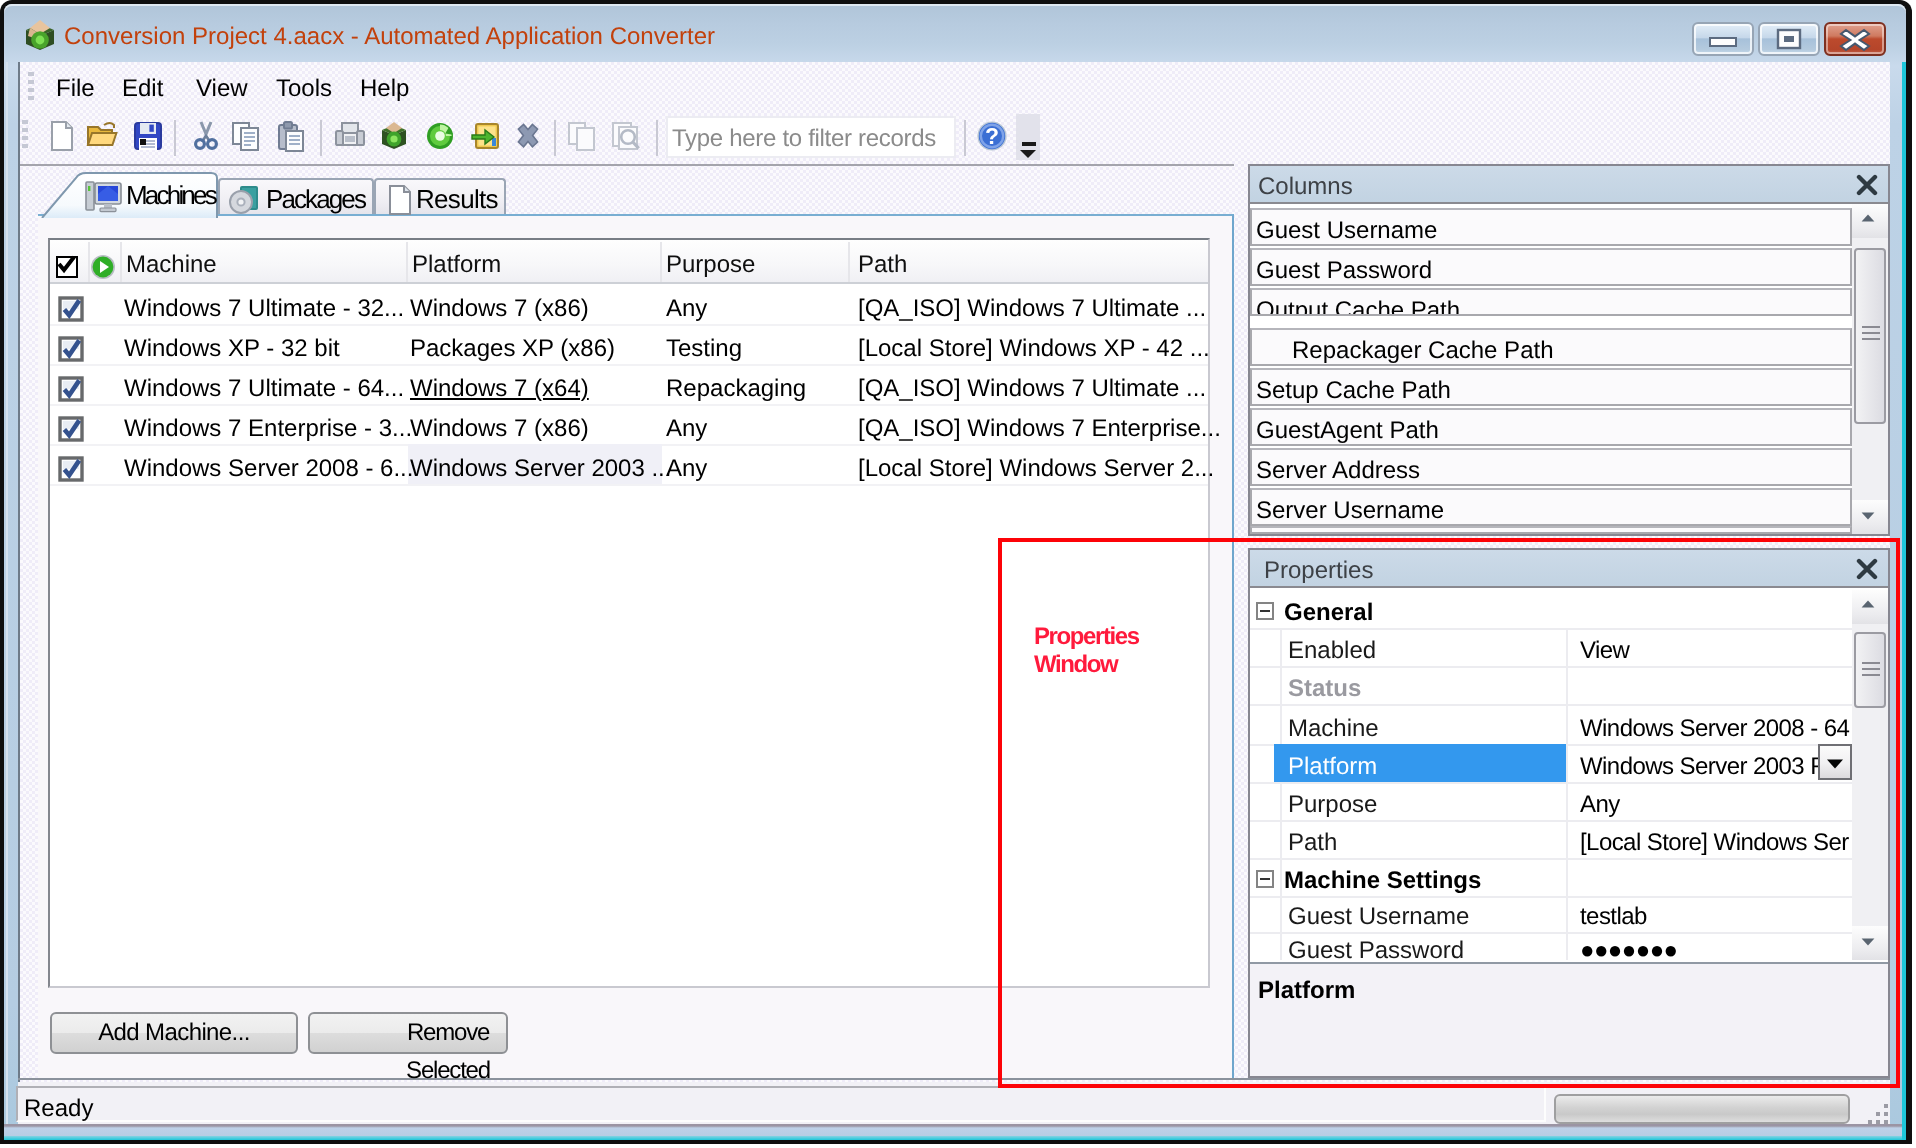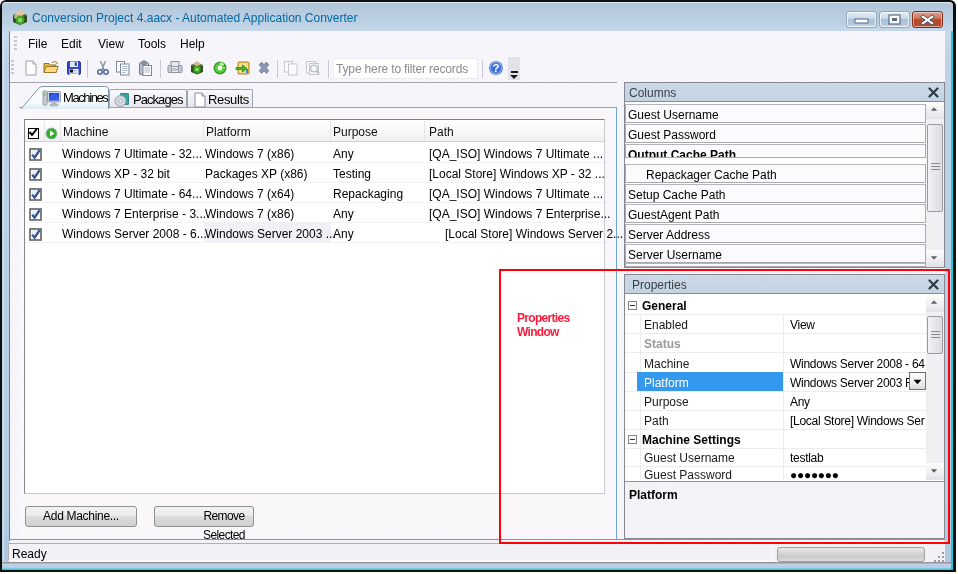--- a/index.html
+++ b/index.html
@@ -1,21 +1,21 @@
 <!DOCTYPE html>
 <html><head>
 <meta charset="utf-8">
 <style>
 * { margin:0; padding:0; box-sizing:border-box; }
 html,body { width:958px; height:574px; overflow:hidden; }
 body { font-family:"Liberation Sans", sans-serif; font-size:12px; color:#000; position:relative; background:#fff; }
 .abs { position:absolute; }
 
 #frame { left:2px; top:2px; width:951px; height:568px; border-radius:4px 4px 0 0; background:linear-gradient(180deg,#b0c5d9 0,#b7cbdf 10px,#bcd0e3 20px,#c9daec 31px,#bdd2e6 60px,#b5cde2 500px,#a9c8de 100%); box-shadow:inset 0 1px 0 #dfe9f2; }
-#titletext { left:32px; top:11px; font-size:12px; color:#0369a1; }
+#titletext { left:32px; top:11px; font-size:12px; color:#c2410c; }
 #client { left:9px; top:31px; width:936px; height:531px; background-color:#fbfafd; background-image:linear-gradient(45deg,#efecf8 25%,transparent 25%,transparent 75%,#efecf8 75%),linear-gradient(45deg,#efecf8 25%,transparent 25%,transparent 75%,#efecf8 75%); background-size:3px 3px; background-position:0 0,1.5px 1.5px; border-left:1px solid #6e7b89; }
 #botframe { left:2px; top:562px; width:951px; height:8px; background:linear-gradient(180deg,#9b94a3 0,#9b94a3 1px,#bed1e8 2px,#b7cde4 6px,#86d2e2 6px,#1ec7da 100%); }
 
 .capbtn { top:11px; height:17px; border-radius:3px; }
 #minbtn,#maxbtn { background:linear-gradient(180deg,#e3eef8 0,#c6d8ea 45%,#a7c1da 50%,#b4cade 85%,#c6d9ea 100%); border:1px solid #97a5b5; box-shadow:inset 0 0 0 1px rgba(255,255,255,.75); }
 #closebtn { background:linear-gradient(180deg,#e0a18f 0,#cf7a60 40%,#bc4a2d 50%,#b5452a 85%,#c0624a 100%); border:1px solid #7e3020; box-shadow:inset 0 0 0 1px rgba(255,255,255,.45); }
 
 .grip { width:3px; background:repeating-linear-gradient(180deg,#c5c8d4 0,#c5c8d4 2px,transparent 2px,transparent 4px); }
 .menuitem { top:37px; font-size:12px; }
 .tsep { top:60px; width:1px; height:18px; background:#c9c9d3; }
@@ -283,29 +283,29 @@
     <div class="abs cell" style="left:429px;top:147px;">[QA_ISO] Windows 7 Ultimate ...</div>
     <div class="abs rowsep" style="top:162px;"></div>
     <div class="abs" style="left:29px;top:168px;width:13px;height:13px;"><svg width="13" height="13" viewBox="0 0 13 13">
         <rect x="1" y="1" width="11" height="11" fill="#fdfdfe" stroke="#67696b" stroke-width="1.7"></rect>
         <rect x="2.5" y="2.5" width="8" height="4" fill="#e9edf4"></rect>
         <path d="M3.2 6.8 L5.6 9.6 L10.6 2.2" fill="none" stroke="#33518e" stroke-width="2.3"></path>
       </svg></div>
     <div class="abs cell" style="left:62px;top:167px;">Windows XP - 32 bit</div>
     <div class="abs cell" style="left:205px;top:167px;">Packages XP (x86)</div>
     <div class="abs cell" style="left:333px;top:167px;">Testing</div>
-    <div class="abs cell" style="left:429px;top:167px;">[Local Store] Windows XP - 32 ...</div>
+    <div class="abs cell" style="left:429px;top:167px;">[Local Store] Windows XP - 42 ...</div>
     <div class="abs rowsep" style="top:182px;"></div>
     <div class="abs" style="left:29px;top:188px;width:13px;height:13px;"><svg width="13" height="13" viewBox="0 0 13 13">
         <rect x="1" y="1" width="11" height="11" fill="#fdfdfe" stroke="#67696b" stroke-width="1.7"></rect>
         <rect x="2.5" y="2.5" width="8" height="4" fill="#e9edf4"></rect>
         <path d="M3.2 6.8 L5.6 9.6 L10.6 2.2" fill="none" stroke="#33518e" stroke-width="2.3"></path>
       </svg></div>
     <div class="abs cell" style="left:62px;top:187px;">Windows 7 Ultimate - 64...</div>
-    <div class="abs cell" style="left:205px;top:187px;">Windows 7 (x64)</div>
+    <div class="abs cell" style="left:205px;top:187px;text-decoration:underline;">Windows 7 (x64)</div>
     <div class="abs cell" style="left:333px;top:187px;">Repackaging</div>
     <div class="abs cell" style="left:429px;top:187px;">[QA_ISO] Windows 7 Ultimate ...</div>
     <div class="abs rowsep" style="top:202px;"></div>
     <div class="abs" style="left:29px;top:208px;width:13px;height:13px;"><svg width="13" height="13" viewBox="0 0 13 13">
         <rect x="1" y="1" width="11" height="11" fill="#fdfdfe" stroke="#67696b" stroke-width="1.7"></rect>
         <rect x="2.5" y="2.5" width="8" height="4" fill="#e9edf4"></rect>
         <path d="M3.2 6.8 L5.6 9.6 L10.6 2.2" fill="none" stroke="#33518e" stroke-width="2.3"></path>
       </svg></div>
     <div class="abs cell" style="left:62px;top:207px;">Windows 7 Enterprise - 3...</div>
     <div class="abs cell" style="left:205px;top:207px;">Windows 7 (x86)</div>
@@ -314,38 +314,38 @@
     <div class="abs rowsep" style="top:222px;"></div>
     <div class="abs" style="left:204px;top:222px;width:127px;height:20px;background:#f0f0f7;"></div>
     <div class="abs" style="left:29px;top:228px;width:13px;height:13px;"><svg width="13" height="13" viewBox="0 0 13 13">
         <rect x="1" y="1" width="11" height="11" fill="#fdfdfe" stroke="#67696b" stroke-width="1.7"></rect>
         <rect x="2.5" y="2.5" width="8" height="4" fill="#e9edf4"></rect>
         <path d="M3.2 6.8 L5.6 9.6 L10.6 2.2" fill="none" stroke="#33518e" stroke-width="2.3"></path>
       </svg></div>
     <div class="abs cell" style="left:62px;top:227px;">Windows Server 2008 - 6...</div>
     <div class="abs cell" style="left:205px;top:227px;">Windows Server 2003 ...</div>
     <div class="abs cell" style="left:333px;top:227px;">Any</div>
-    <div class="abs cell" style="left:429px;top:227px;margin-left:16px;">[Local Store] Windows Server 2...</div>
+    <div class="abs cell" style="left:429px;top:227px;">[Local Store] Windows Server 2...</div>
     <div class="abs rowsep" style="top:242px;"></div>
   </div>
 
-<div class="abs btn" style="left:25px;width:112px;letter-spacing:-0.3px;">Add Machine...</div>
+<div class="abs btn" style="left:25px;width:124px;letter-spacing:-0.3px;">Add Machine...</div>
 <div class="abs btn" style="left:154px;width:100px;letter-spacing:-0.6px;padding-left:40px;">Remove Selected</div>
 
 <div class="abs panel" style="top:82px;height:186px;"></div>
 <div class="abs phead" style="top:83px;">
     <span style="position:absolute;left:4px;top:3px;">Columns</span>
     <svg style="position:absolute;right:5px;top:4px;" width="11" height="11" viewBox="0 0 11 11">
       <path d="M1.5 1.5 L9.5 9.5 M9.5 1.5 L1.5 9.5" stroke="#2e3a42" stroke-width="2.2" stroke-linecap="round"></path>
     </svg>
   </div>
 <div id="colitems" class="abs" style="left:0;top:0;">
     <div class="abs colitem" style="top:104px;height:19px;">Guest Username</div>
     <div class="abs colitem" style="top:124px;height:19px;">Guest Password</div>
-    <div class="abs colitem" style="top:144px;height:14px;font-weight:bold;">Output Cache Path</div>
+    <div class="abs colitem" style="top:144px;height:14px;">Output Cache Path</div>
     <div class="abs colitem" style="top:164px;height:19px;padding-left:20px;">Repackager Cache Path</div>
     <div class="abs colitem" style="top:184px;height:19px;">Setup Cache Path</div>
     <div class="abs colitem" style="top:204px;height:19px;">GuestAgent Path</div>
     <div class="abs colitem" style="top:224px;height:19px;">Server Address</div>
     <div class="abs colitem" style="top:244px;height:19px;">Server Username</div>
     <div class="abs colitem" style="top:263px;height:4px;padding-top:2px;">Server Password</div>
   </div>
 
 <div class="abs sb" style="left:926px;top:102px;height:165px;"></div>
 <div class="abs sbbtn" style="left:926px;top:102px;"><svg width="16" height="15" viewBox="0 0 16 15">

